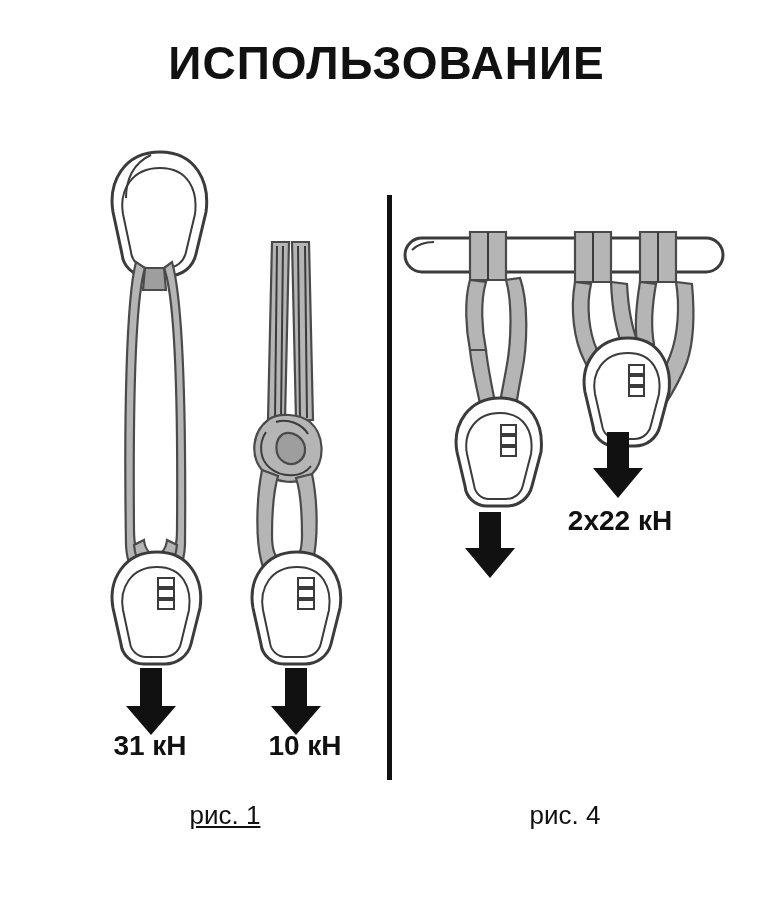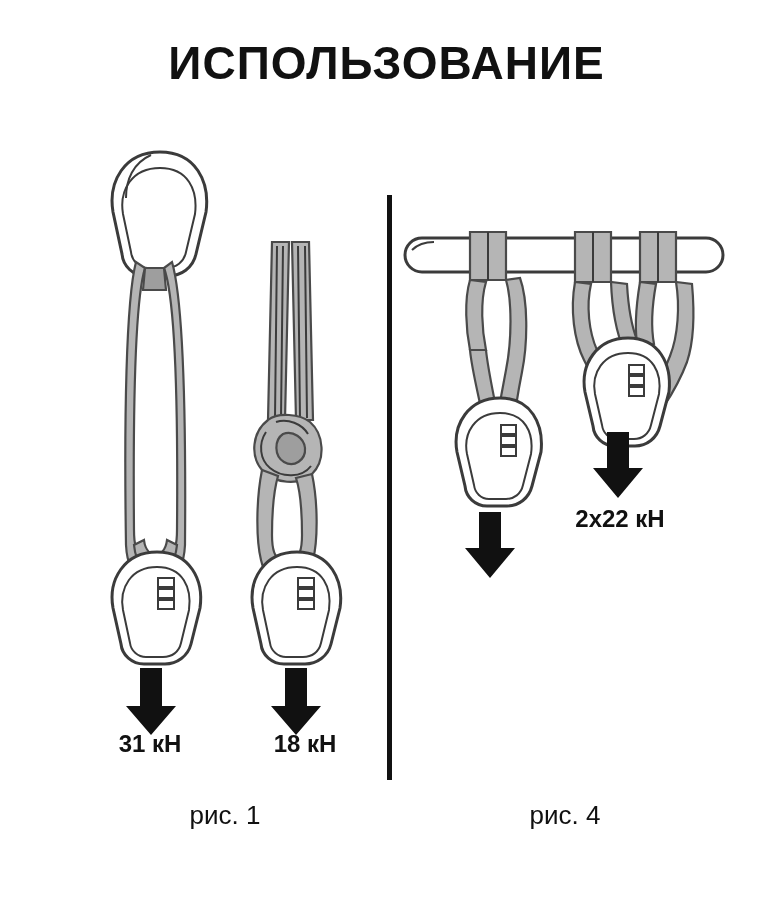--- a/index.html
+++ b/index.html
@@ -38,26 +38,26 @@
     width: 5px;
     height: 585px;
     background: #111;
   }
   .caption {
     position: absolute;
     font-size: 26px;
     color: #111;
     text-align: center;
   }
-  .fig1-caption { left: 60px; top: 800px; width: 330px; }
+  .fig1-caption { left: 60px; top: 800px; width: 330px; text-decoration: underline; }
   .fig2-caption { left: 400px; top: 800px; width: 330px; }
 
   .force-label {
     position: absolute;
-    font-size: 24px;
+    font-size: 28px;
     font-weight: bold;
     color: #111;
     text-align: center;
     white-space: nowrap;
   }
   .lbl-22 { left: 60px; top: 730px; width: 180px; }
   .lbl-10 { left: 215px; top: 730px; width: 180px; }
   .lbl-16 { left: 400px; top: 585px; width: 180px; }
   .lbl-2x22 { left: 520px; top: 505px; width: 200px; }
 
@@ -324,19 +324,19 @@
       </g>
 
       <g>
         <polygon class="arrow" points="607,432 629,432 629,468 643,468 618,498 593,468 607,468"></polygon>
       </g>
     </g>
 
   </svg>
 
   <div class="force-label lbl-22">31 кН</div>
-  <div class="force-label lbl-10">18 кН</div>
+  <div class="force-label lbl-10">10 кН</div>
   <div class="force-label lbl-2x22">2x22 кН</div>
 
   <div class="caption fig1-caption">рис. 1</div>
   <div class="caption fig2-caption">рис. 4</div>
 
 </div>
 
 </body></html>

